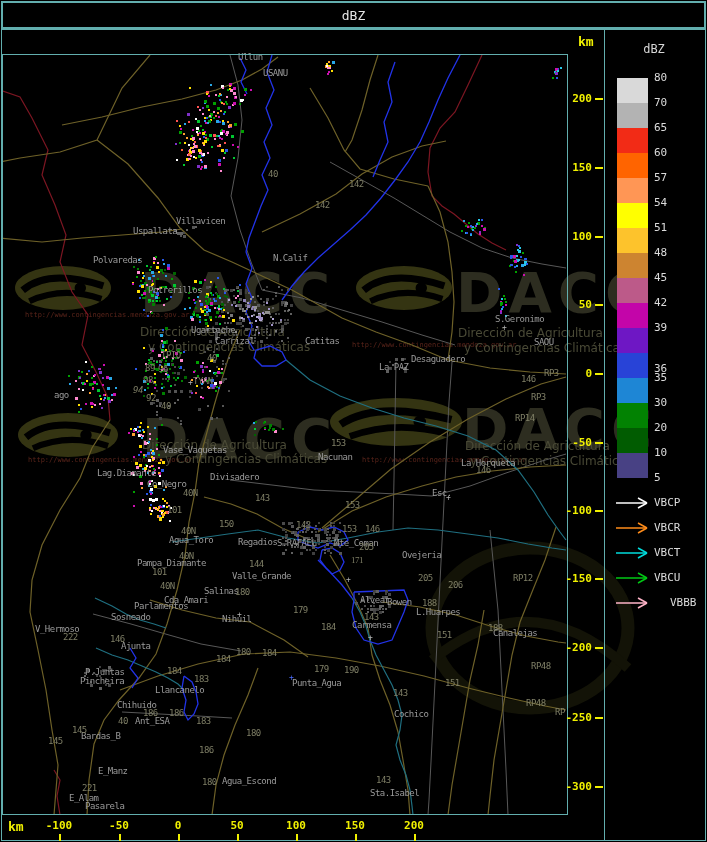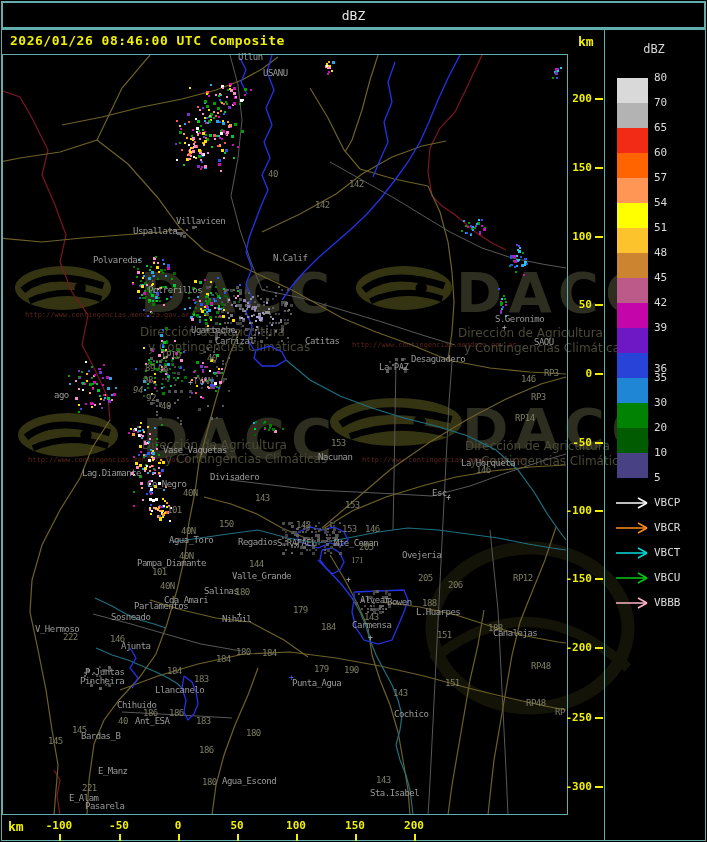--- a/index.html
+++ b/index.html
@@ -1498,21 +1498,21 @@
       <div class="lbl" style="left: 215px; top: 337px;">Carrizal</div>
       <div class="lbl" style="left: 305px; top: 337px;">Catitas</div>
       <div class="lbl" style="left: 411px; top: 355px;">Desaguadero</div>
       <div class="lbl" style="left: 379px; top: 363px;">La PAZ</div>
       <div class="lbl" style="left: 495px; top: 315px;">S.Geronimo</div>
       <div class="lbl" style="left: 534px; top: 338px;">SAOU</div>
       <div class="lbl" style="left: 318px; top: 453px;">Nacunan</div>
       <div class="lbl" style="left: 461px; top: 459px;">La Horqueta</div>
       <div class="lbl" style="left: 432px; top: 489px;">Esc.</div>
       <div class="lbl" style="left: 210px; top: 473px;">Divisadero</div>
-      <div class="lbl" style="left: 82px; top: 469px;">Lag.Diamante</div>
+      <div class="lbl" style="left: 82px; top: 469px; padding-left: 15px;">Lag.Diamante</div>
       <div class="lbl" style="left: 147px; top: 480px;">Co_Negro</div>
       <div class="lbl" style="left: 163px; top: 446px;">Vase_Vaquetas</div>
       <div class="lbl" style="left: 169px; top: 536px;">Agua_Toro</div>
       <div class="lbl" style="left: 238px; top: 538px;">Regadios</div>
       <div class="lbl" style="left: 277px; top: 539px;">S.RAFAEL</div>
       <div class="lbl" style="left: 334px; top: 539px;">Mte_Coman</div>
       <div class="lbl" style="left: 137px; top: 559px;">Pampa_Diamante</div>
       <div class="lbl" style="left: 232px; top: 572px;">Valle_Grande</div>
       <div class="lbl" style="left: 204px; top: 587px;">Salinas</div>
       <div class="lbl" style="left: 164px; top: 596px;">Cda_Amari</div>
@@ -1618,21 +1618,20 @@
       <div class="mk" style="left: 289px; top: 674px; color: rgb(74, 108, 255);">+</div>
     </div>
 
   <div id="title-bar" class="panel">
     <div id="title-text">dBZ</div>
   </div>
   <div id="main-box" class="panel"></div>
   <div id="legend-box" class="panel"></div>
   <div id="map-box" class="panel"></div>
 
-  <div id="timestamp" class="yellow">2026/01/26 08:46:00 UTC Composite</div>
   <div id="km-top" class="yellow">km</div>
   <div id="km-bottom" class="yellow">km</div>
   <div id="legend-title">dBZ</div>
   <div id="chrome">
       <div class="ytl yellow" style="top: 92px;">200</div>
       <div class="ytk" style="top: 98px;"></div>
       <div class="ytl yellow" style="top: 161px;">150</div>
       <div class="ytk" style="top: 167px;"></div>
       <div class="ytl yellow" style="top: 230px;">100</div>
       <div class="ytk" style="top: 236px;"></div>
@@ -1696,15 +1695,15 @@
       <div class="swl" style="top: 362px;">36</div>
       <div class="swl" style="top: 371px;">35</div>
       <div class="swl" style="top: 396px;">30</div>
       <div class="swl" style="top: 421px;">20</div>
       <div class="swl" style="top: 446px;">10</div>
       <div class="swl" style="top: 471px;">5</div>
       <div class="arl" style="top: 496px;">VBCP</div>
       <div class="arl" style="top: 521px;">VBCR</div>
       <div class="arl" style="top: 546px;">VBCT</div>
       <div class="arl" style="top: 571px;">VBCU</div>
-      <div class="arl" style="top: 596px;">VBBB</div>
+      <div class="arl" style="top: 596px; margin-left: 16px;">VBBB</div>
     </div>
 </div>
 
 </body></html>

